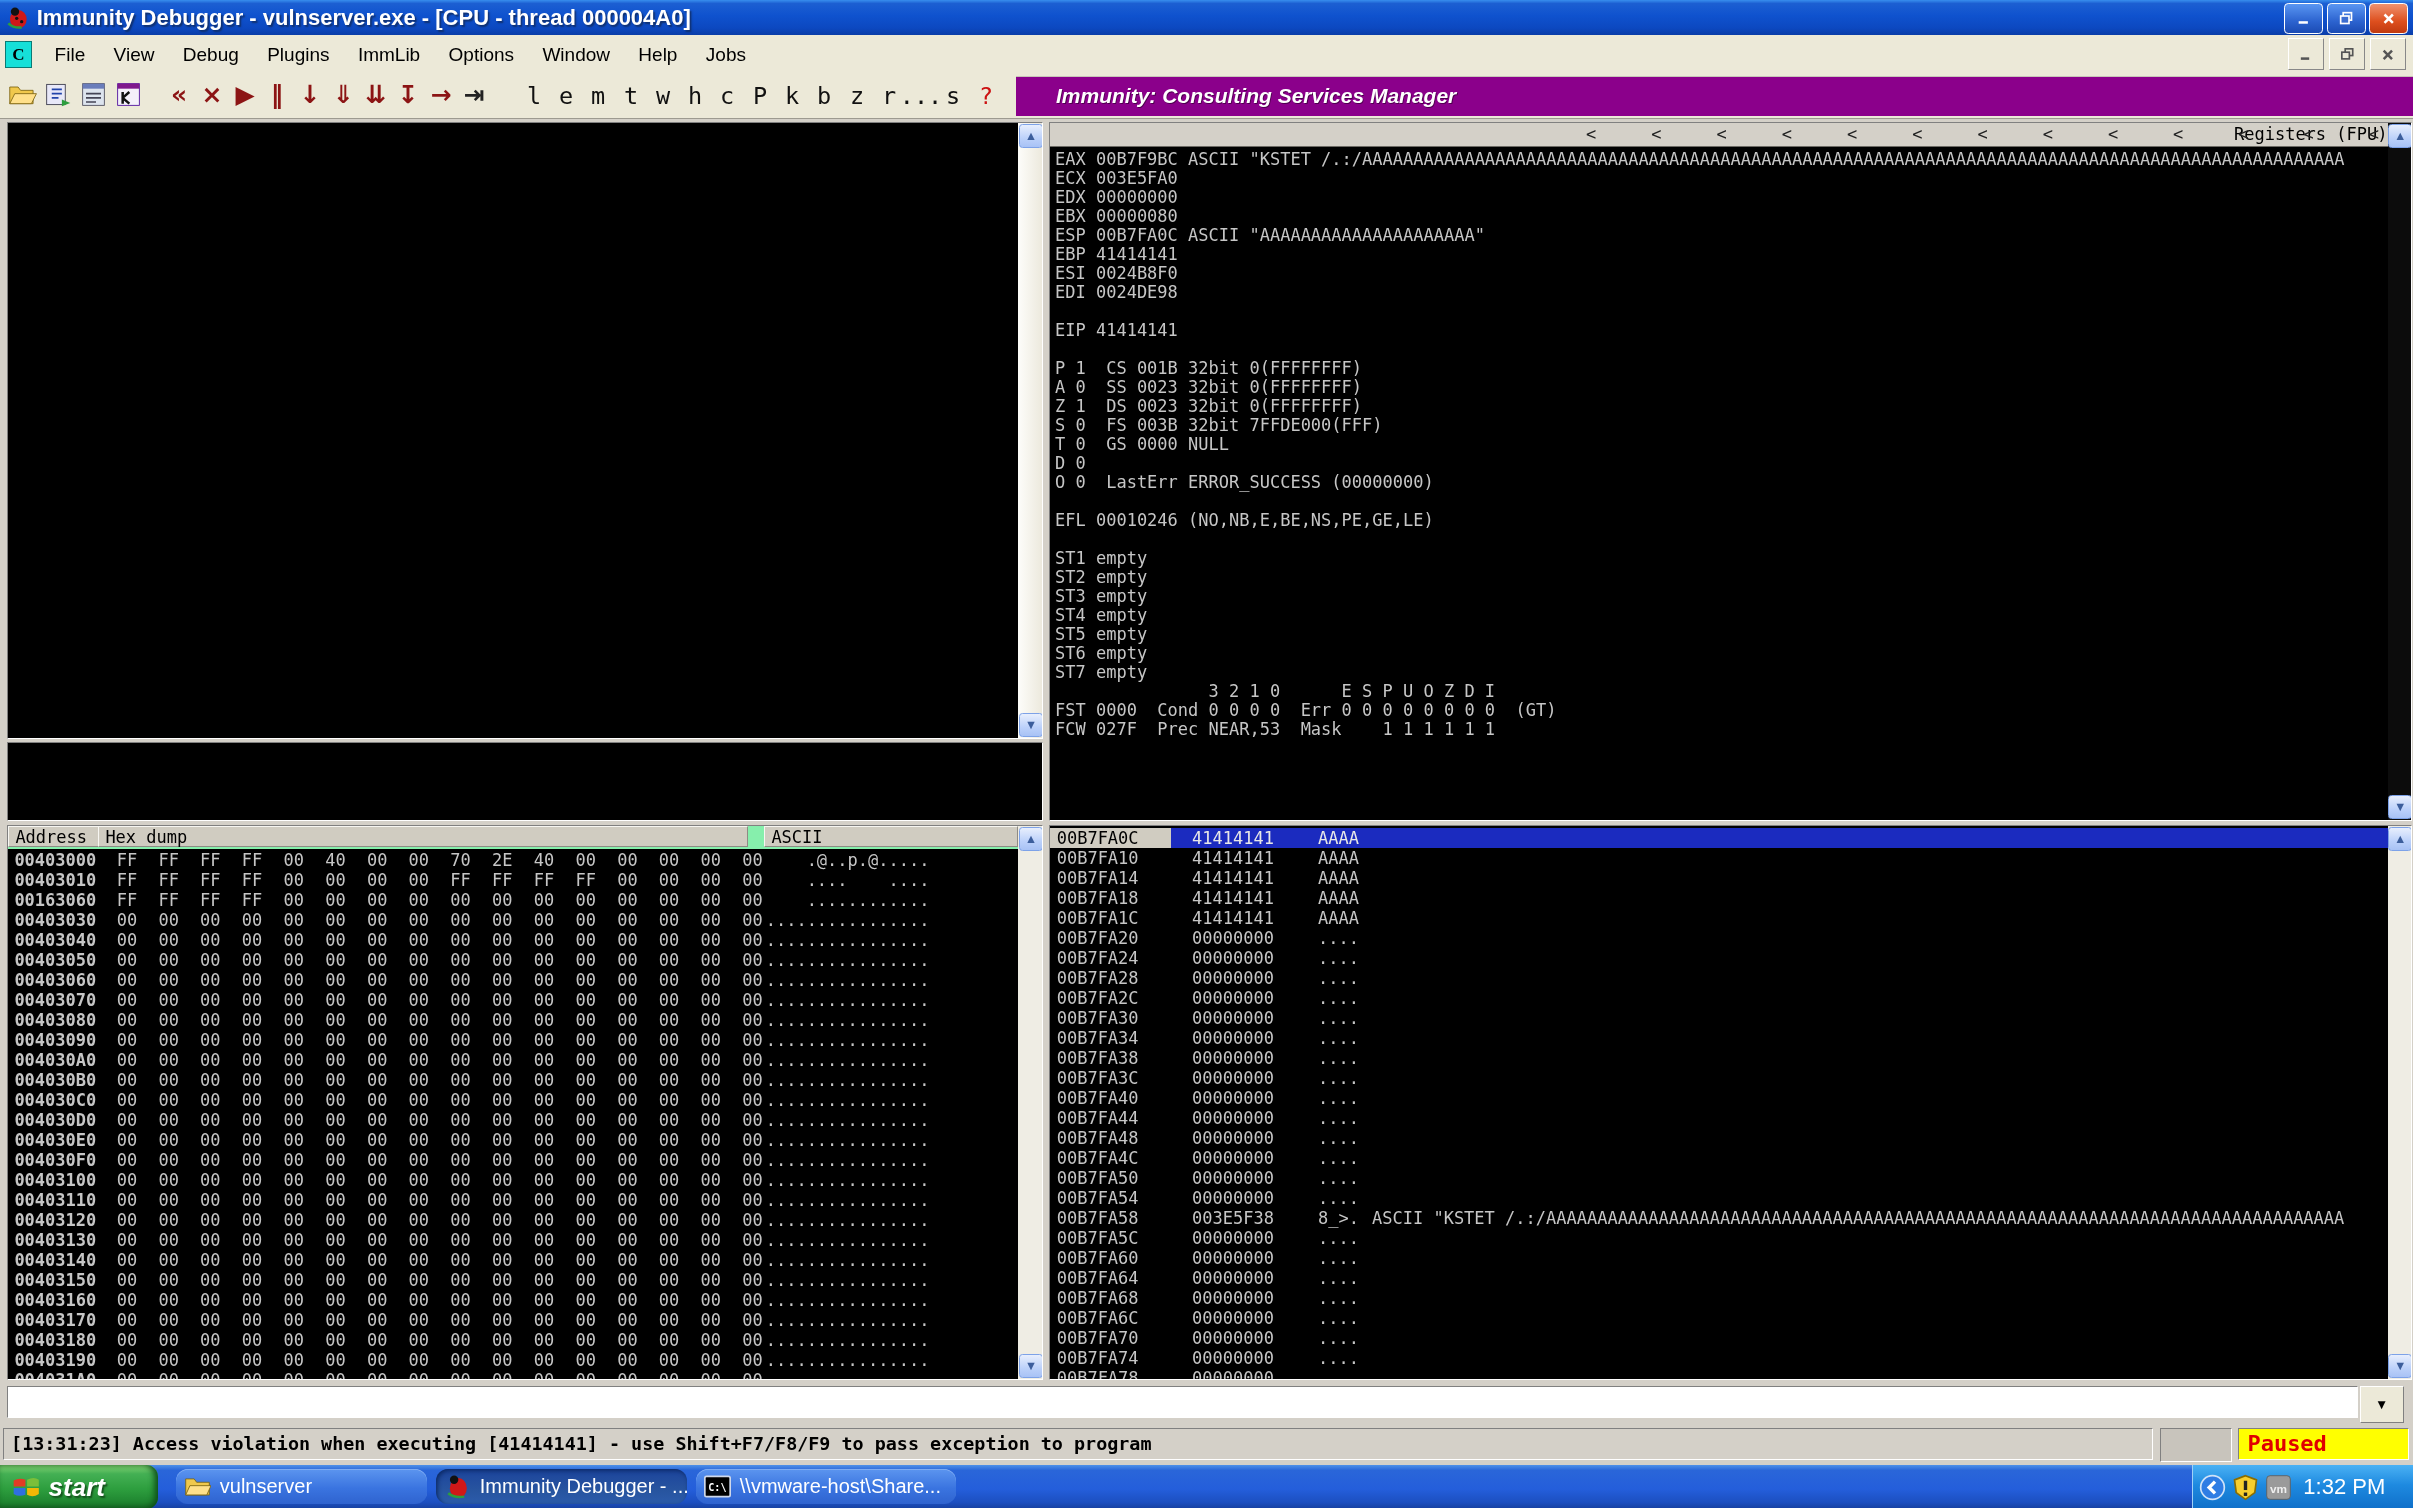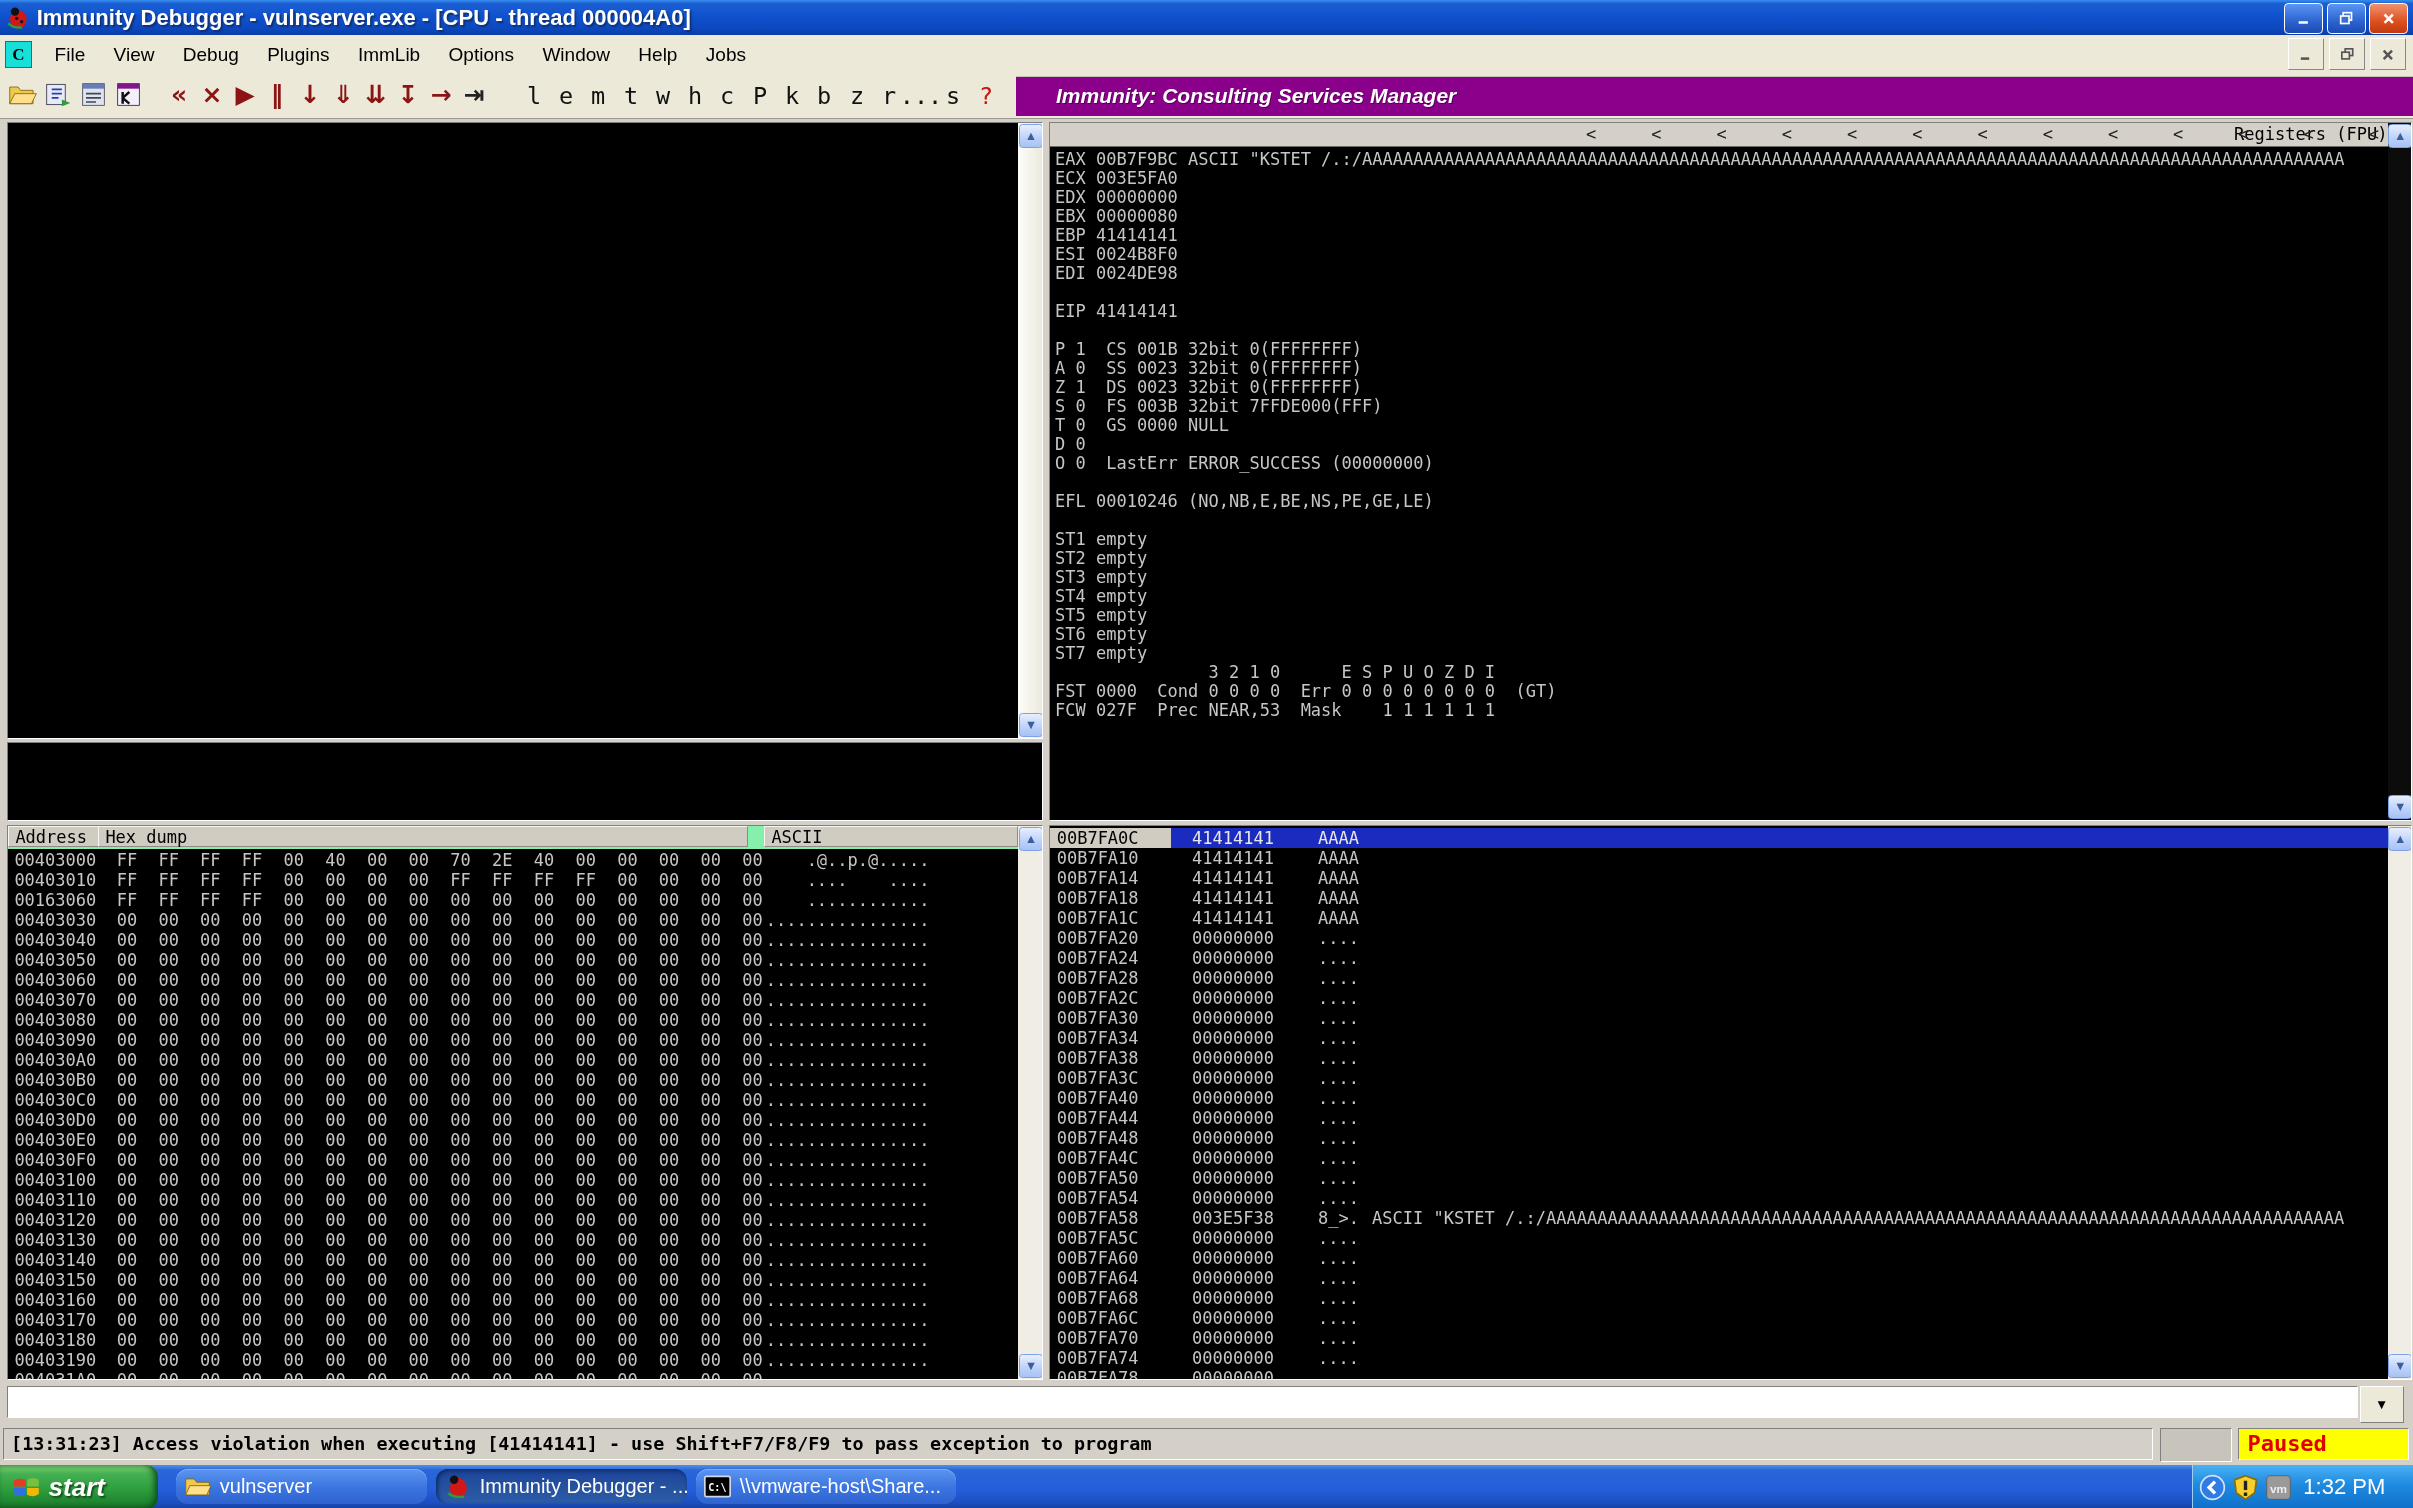--- a/index.html
+++ b/index.html
@@ -66,21 +66,21 @@
   #disasm-pane .sb{background:linear-gradient(90deg,#fdfdfa,#ece9dd);}
   #info-pane{left:6.7px;top:742px;width:1034px;height:77px;}
 
   
   #dump-pane{left:6.7px;top:825px;width:1034px;height:553px;}
   .dump-headers{position:absolute;left:0;top:0;right:23.5px;height:22.6px;background:#86efac;}
   .colhdr{position:absolute;top:0;height:21px;background:#d0ccc1;border:0.8px solid;border-color:#f7f6f2 #8e8b84 #8e8b84 #f7f6f2;
     color:#000;display:flex;align-items:center;padding-left:6.7px;box-sizing:border-box;}
   #dump-rows{position:absolute;left:0;top:24px;right:23.5px;bottom:0;overflow:hidden;}
   .drow{position:relative;height:20px;line-height:20px;white-space:pre;}
-  .drow .addr{position:absolute;left:6.7px;}
+  .drow .addr{position:absolute;left:6.7px;font-weight:bold;}
   .drow .bytes{position:absolute;left:109px;word-spacing:11px;}
   .drow .ascii{position:absolute;left:758px;}
 
   
   #stack-pane{left:1049px;top:825px;width:1361px;height:553px;}
   #stack-rows{position:absolute;left:0;top:1.7px;right:23.5px;bottom:0;overflow:hidden;}
   .srow{position:relative;height:20px;line-height:20px;white-space:pre;}
   .srow .addr{position:absolute;left:6.7px;top:0;height:100%;}
   .srow .val{position:absolute;left:142px;}
   .srow .asc{position:absolute;left:268px;}
@@ -285,20 +285,21 @@
   <div class="pane" id="registers-pane">
     <div class="reg-header mono">
       <span class="rh-title">Registers (FPU)</span>
       <span class="rh-decor">&lt;&lt;&lt;&lt;&lt;&lt;&lt;&lt;&lt;&lt;&lt;&lt;&lt;</span>
     </div>
     <div id="registers-lines" class="mono">
         <div class="regline">EAX 00B7F9BC ASCII "KSTET /.:/AAAAAAAAAAAAAAAAAAAAAAAAAAAAAAAAAAAAAAAAAAAAAAAAAAAAAAAAAAAAAAAAAAAAAAAAAAAAAAAAAAAAAAAAAAAAAAAA</div>
         <div class="regline">ECX 003E5FA0</div>
         <div class="regline">EDX 00000000</div>
         <div class="regline">EBX 00000080</div>
+        <div class="regline">ESP 00B7FA0C ASCII "AAAAAAAAAAAAAAAAAAAAA"</div>
         <div class="regline">EBP 41414141</div>
         <div class="regline">ESI 0024B8F0</div>
         <div class="regline">EDI 0024DE98</div>
         <div class="regline"></div>
         <div class="regline">EIP 41414141</div>
         <div class="regline"></div>
         <div class="regline">P 1  CS 001B 32bit 0(FFFFFFFF)</div>
         <div class="regline">A 0  SS 0023 32bit 0(FFFFFFFF)</div>
         <div class="regline">Z 1  DS 0023 32bit 0(FFFFFFFF)</div>
         <div class="regline">S 0  FS 003B 32bit 7FFDE000(FFF)</div>

